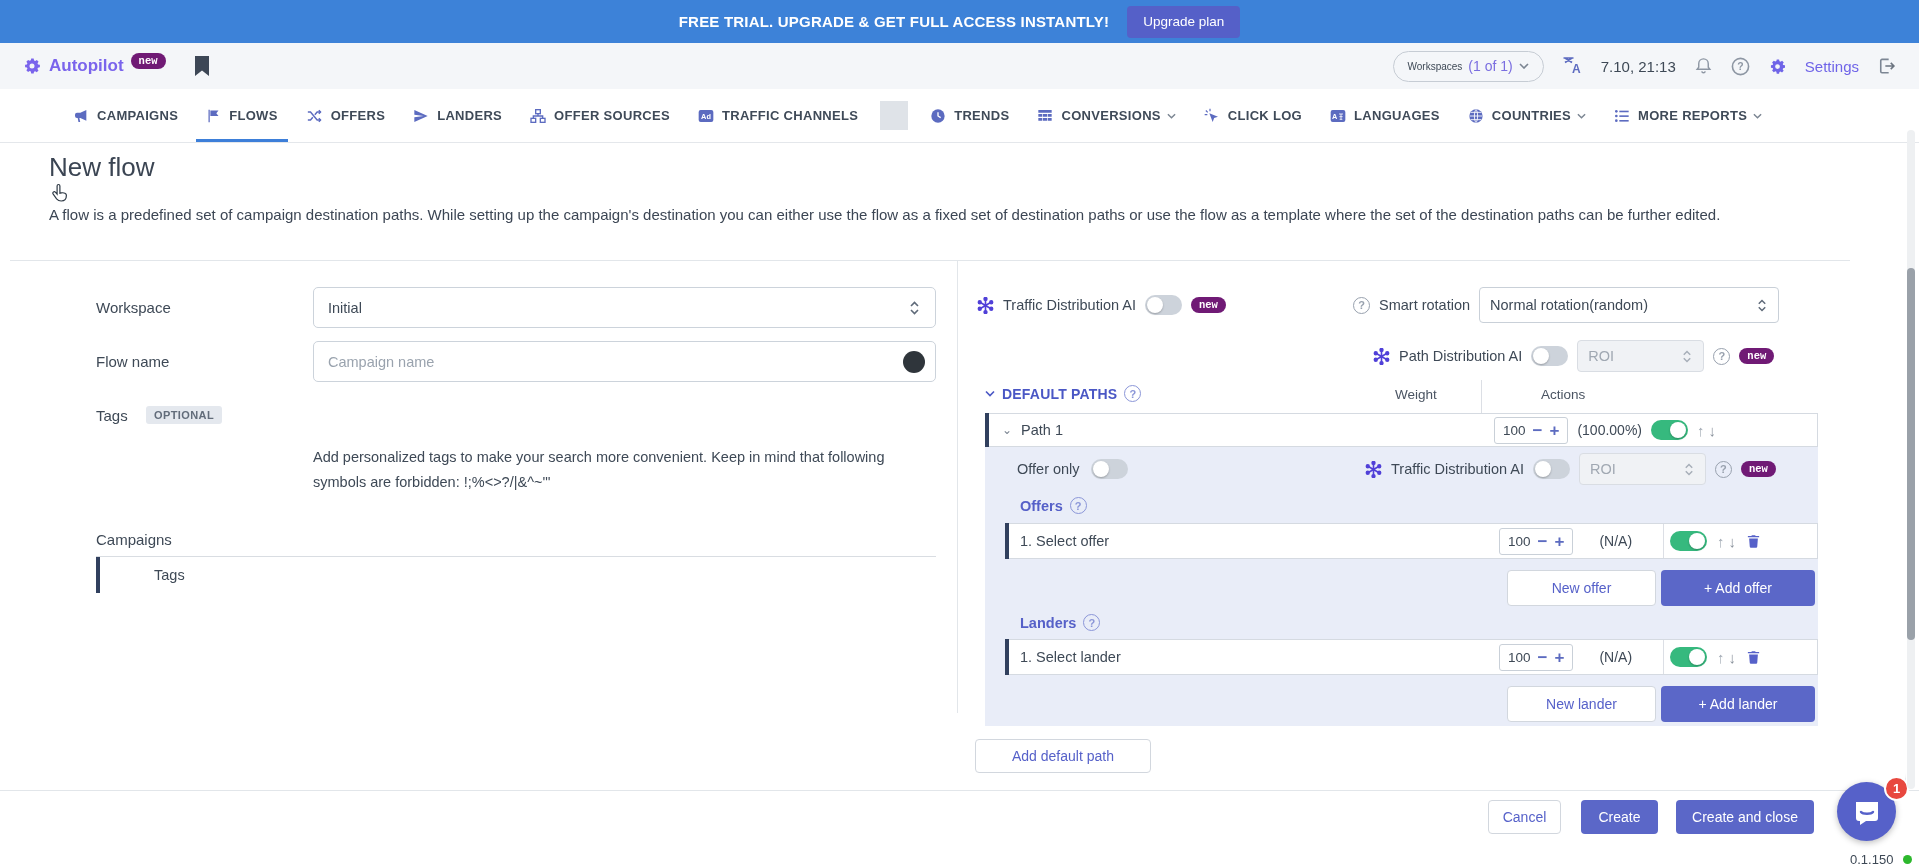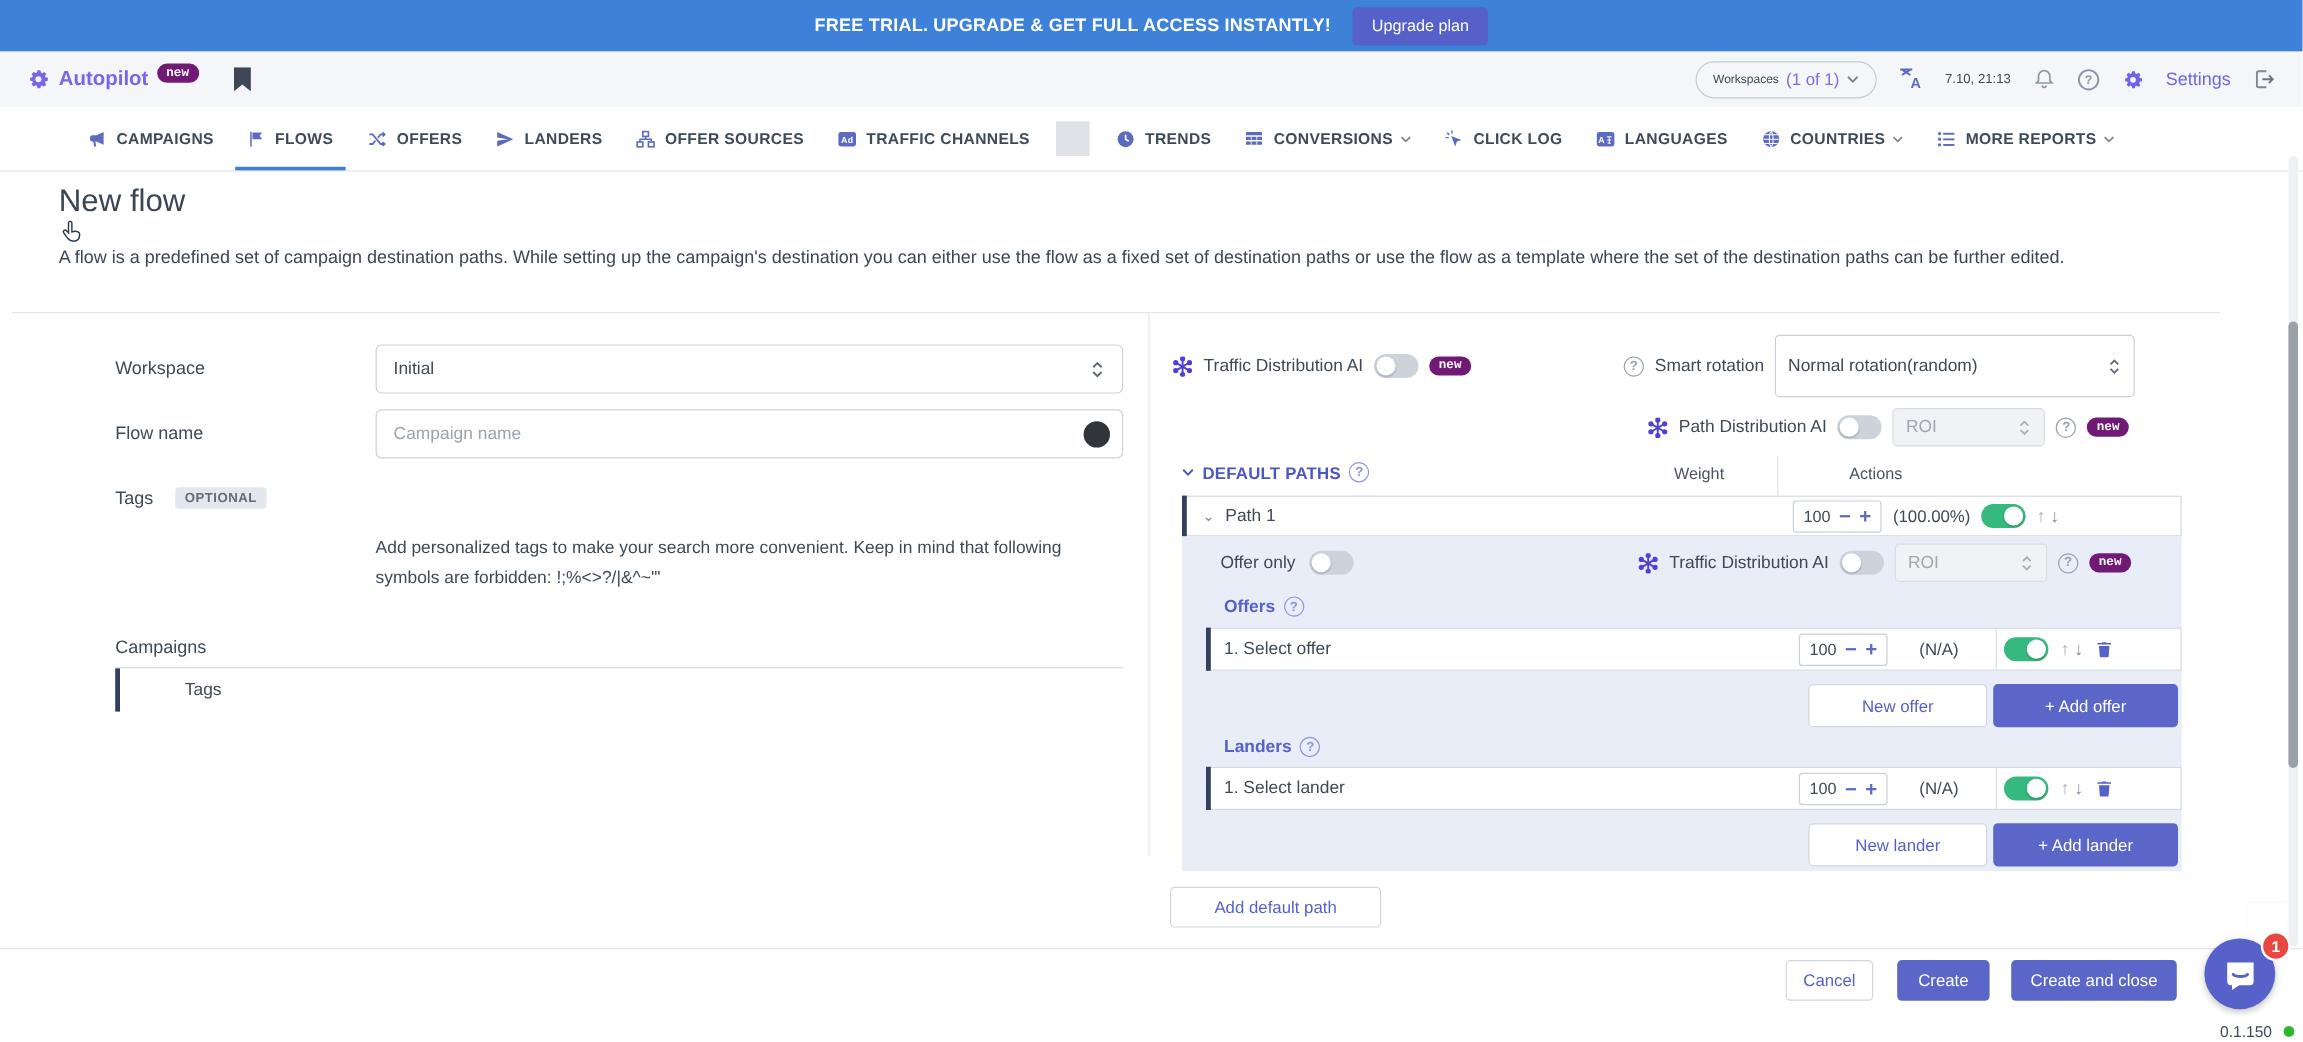--- a/index.html
+++ b/index.html
@@ -24,21 +24,21 @@
   .brand-name { color:#7a64ec; font-size:17px; font-weight:bold; }
   .badge-new { background:#701a75; color:#fff; font-size:10.5px; font-weight:bold;
     padding:2px 8px; border-radius:9px; line-height:1.2;font-family:Liberation Mono, monospace; }
   .brand .badge-new { position:relative; top:-5px; }
   .bookmark { margin-left:28px; }
   .header-right { margin-left:auto; display:flex; align-items:center; gap:18px; margin-right:22px; }
   .ws-pill { display:flex; align-items:center; gap:6px; border:1px solid #c6ccd4; border-radius:16px;
     height:31px; padding:0 14px; background:#f4f6f9; cursor:pointer; }
   .ws-pill .ws-label { font-size:10px; color:#3e4956; }
   .ws-pill .ws-count { font-size:14px; color:#7a6ee0; }
-  .hdr-time { font-size:11px; color:#3e4956; }
+  .hdr-time { font-size:15px; color:#3e4956; }
   .hdr-ic { cursor:pointer; }
   .settings-link { color:#6f64e8; font-size:15px; cursor:pointer; }
 
   
   .nav { position:absolute; left:0; top:89px; width:1919px; height:54px; background:#fff;
     border-bottom:1px solid #e4e7eb; display:flex; align-items:stretch; padding-left:59px; }
   .nav ul { list-style:none; display:flex; height:100%; }
   .nav li { position:relative; display:flex; align-items:center; gap:8px; padding:0 14px;
     font-size:13px; font-weight:bold; color:#3f4a58; letter-spacing:.3px; cursor:pointer; white-space:nowrap; }
   .nav li.active::after { content:""; position:absolute; left:4px; right:4px; bottom:0;
@@ -350,21 +350,21 @@
           <circle cx="13.4" cy="4.9" r="1.3"></circle>
           <circle cx="2.6" cy="11.1" r="1.3"></circle>
         </svg>
       <span class="plabel">Traffic Distribution AI</span>
       <span class="toggle"></span>
       <span class="badge-new">new</span>
     </div>
     <div class="prow" style="left:378px; top:0; height:36px; gap:9px;">
       <span class="helpc">?</span>
       <span class="plabel">Smart rotation</span>
-      <div class="sel" style="width:300px; height:52px;">
+      <div class="sel" style="width:300px; height:36px;">
         <span>Normal rotation(random)</span>
         <svg class="chev" width="12" height="15" viewBox="0 0 13 16" fill="none" stroke="#5f6a79" stroke-width="1.6">
             <path d="M3 6l3.5-3.5L10 6M3 10l3.5 3.5L10 10"></path>
           </svg>
       </div>
     </div>
 
     <div class="prow" style="left:398px; top:52px; height:34px; gap:9px;">
       <svg class="ai-ic" width="17" height="17" viewBox="0 0 16 16" stroke="#5040d8" stroke-width="1.5" fill="#5040d8">
           <path d="M8 1.5v13M2.4 4.7l11.2 6.6M13.6 4.7L2.4 11.3" fill="none"></path>

